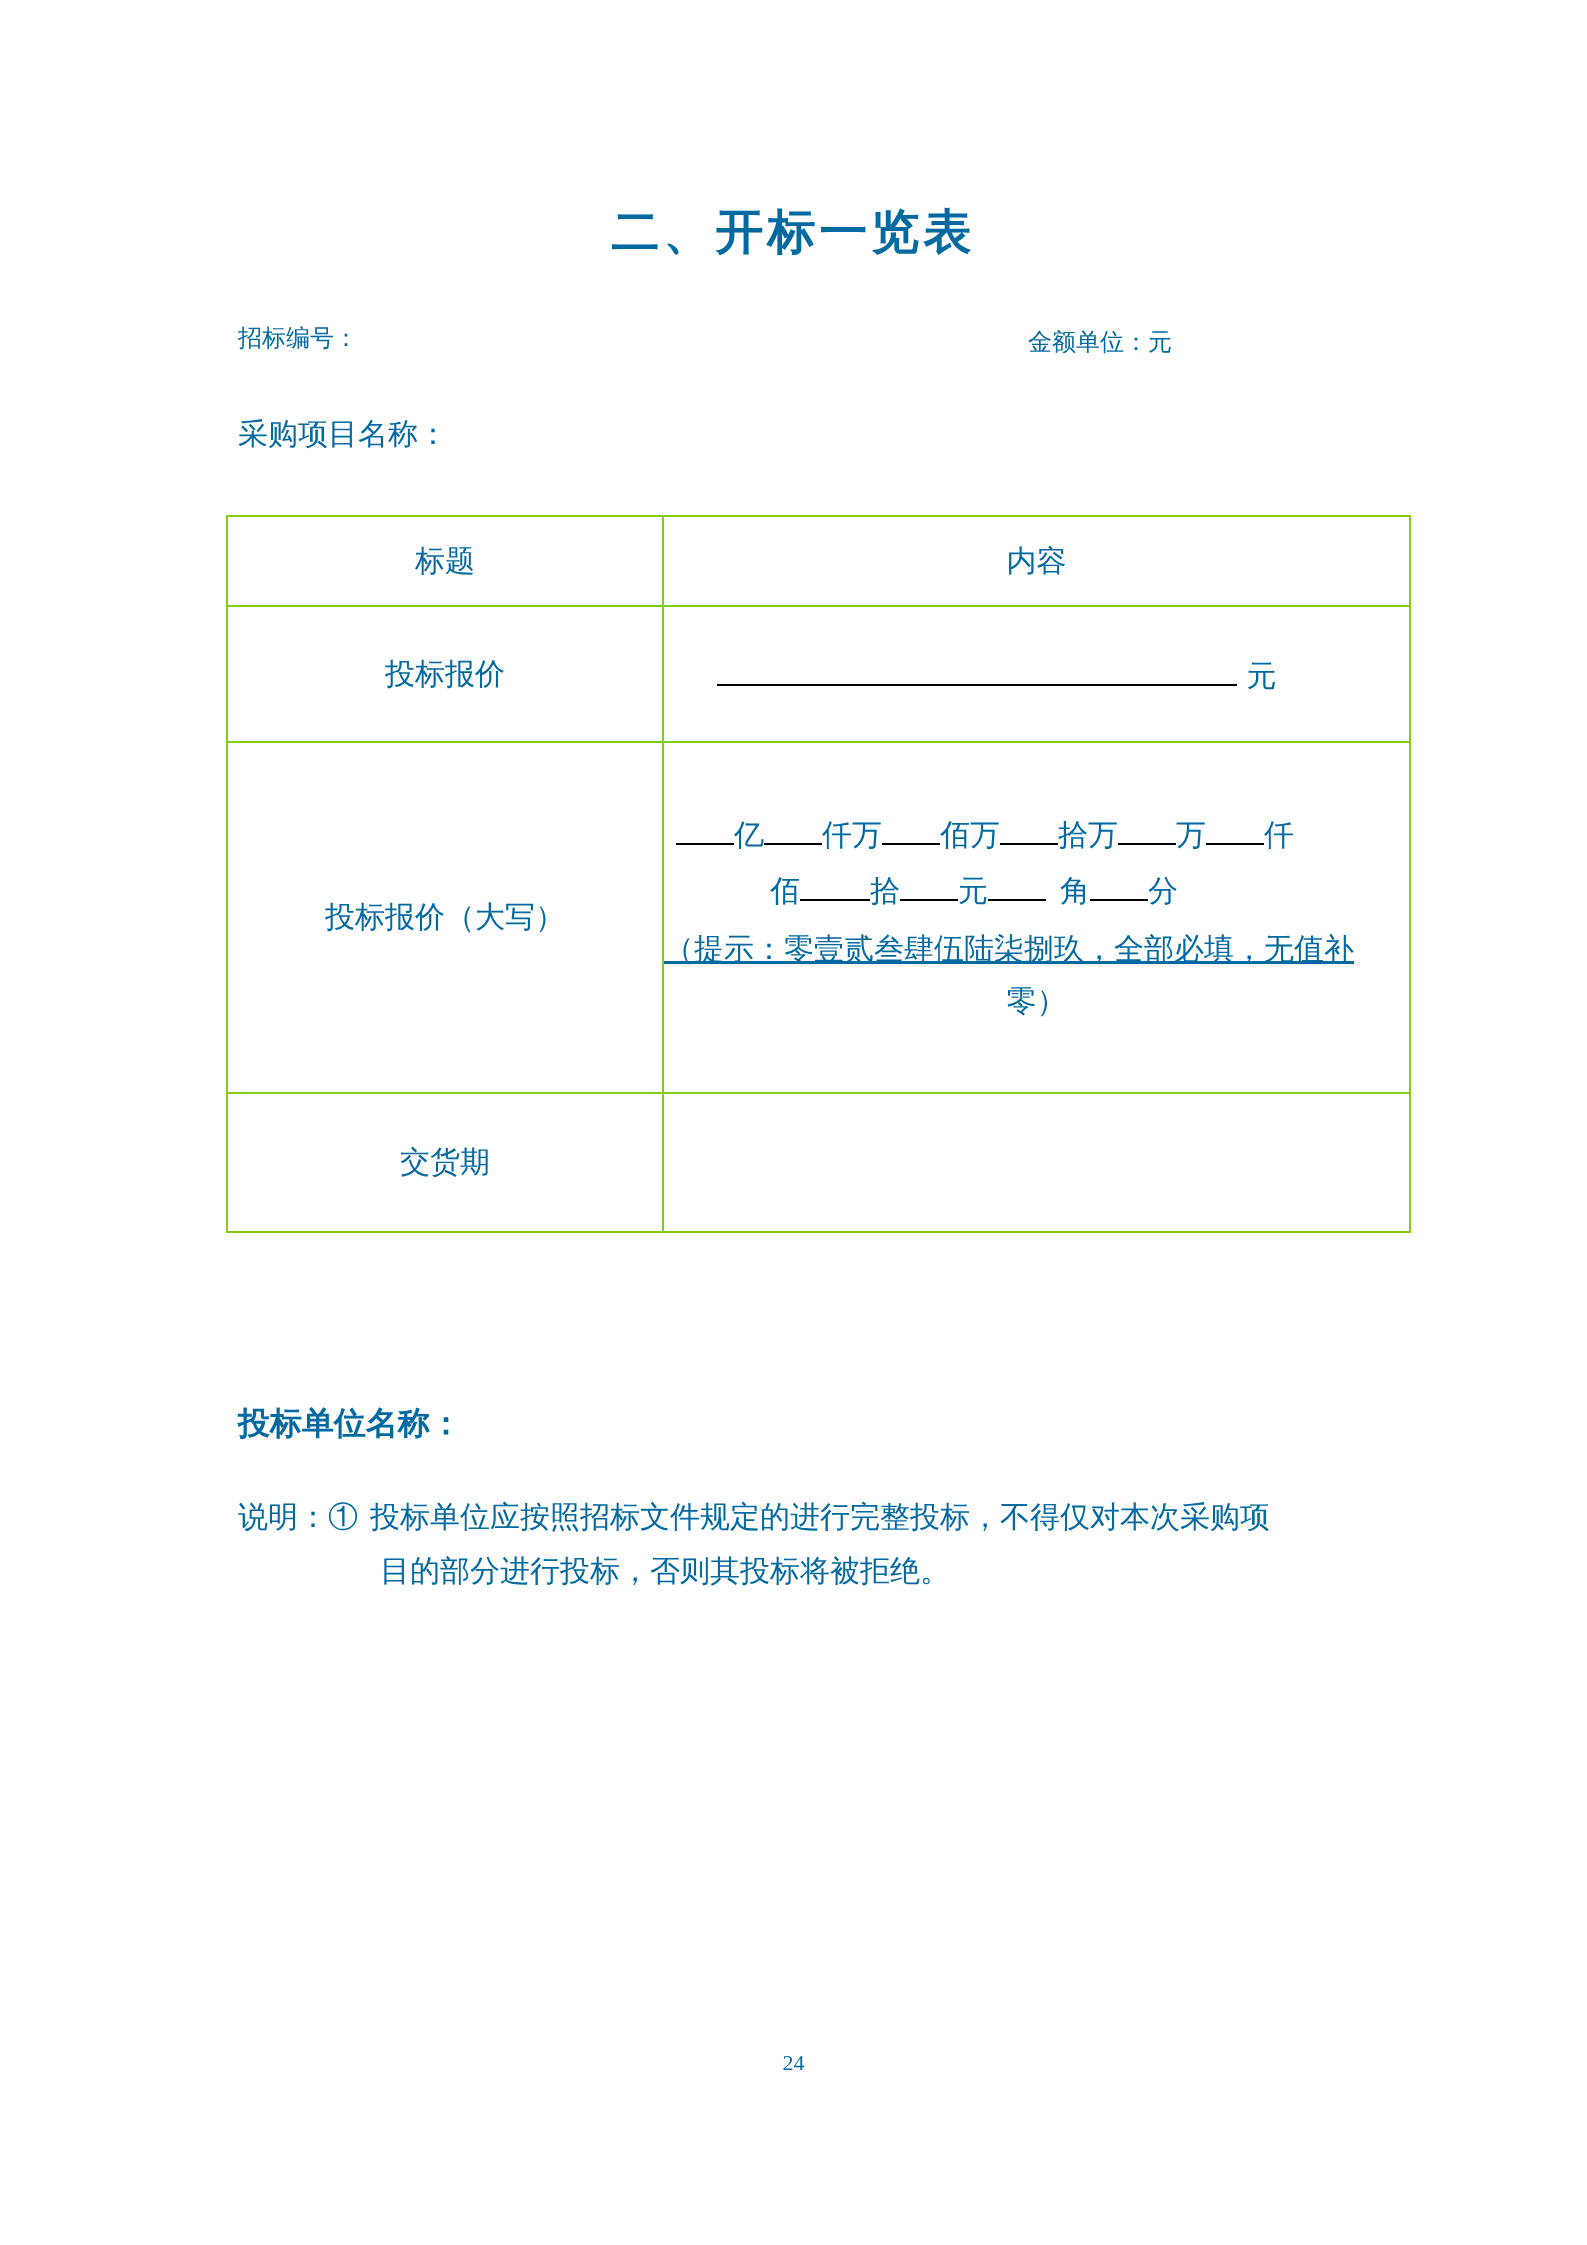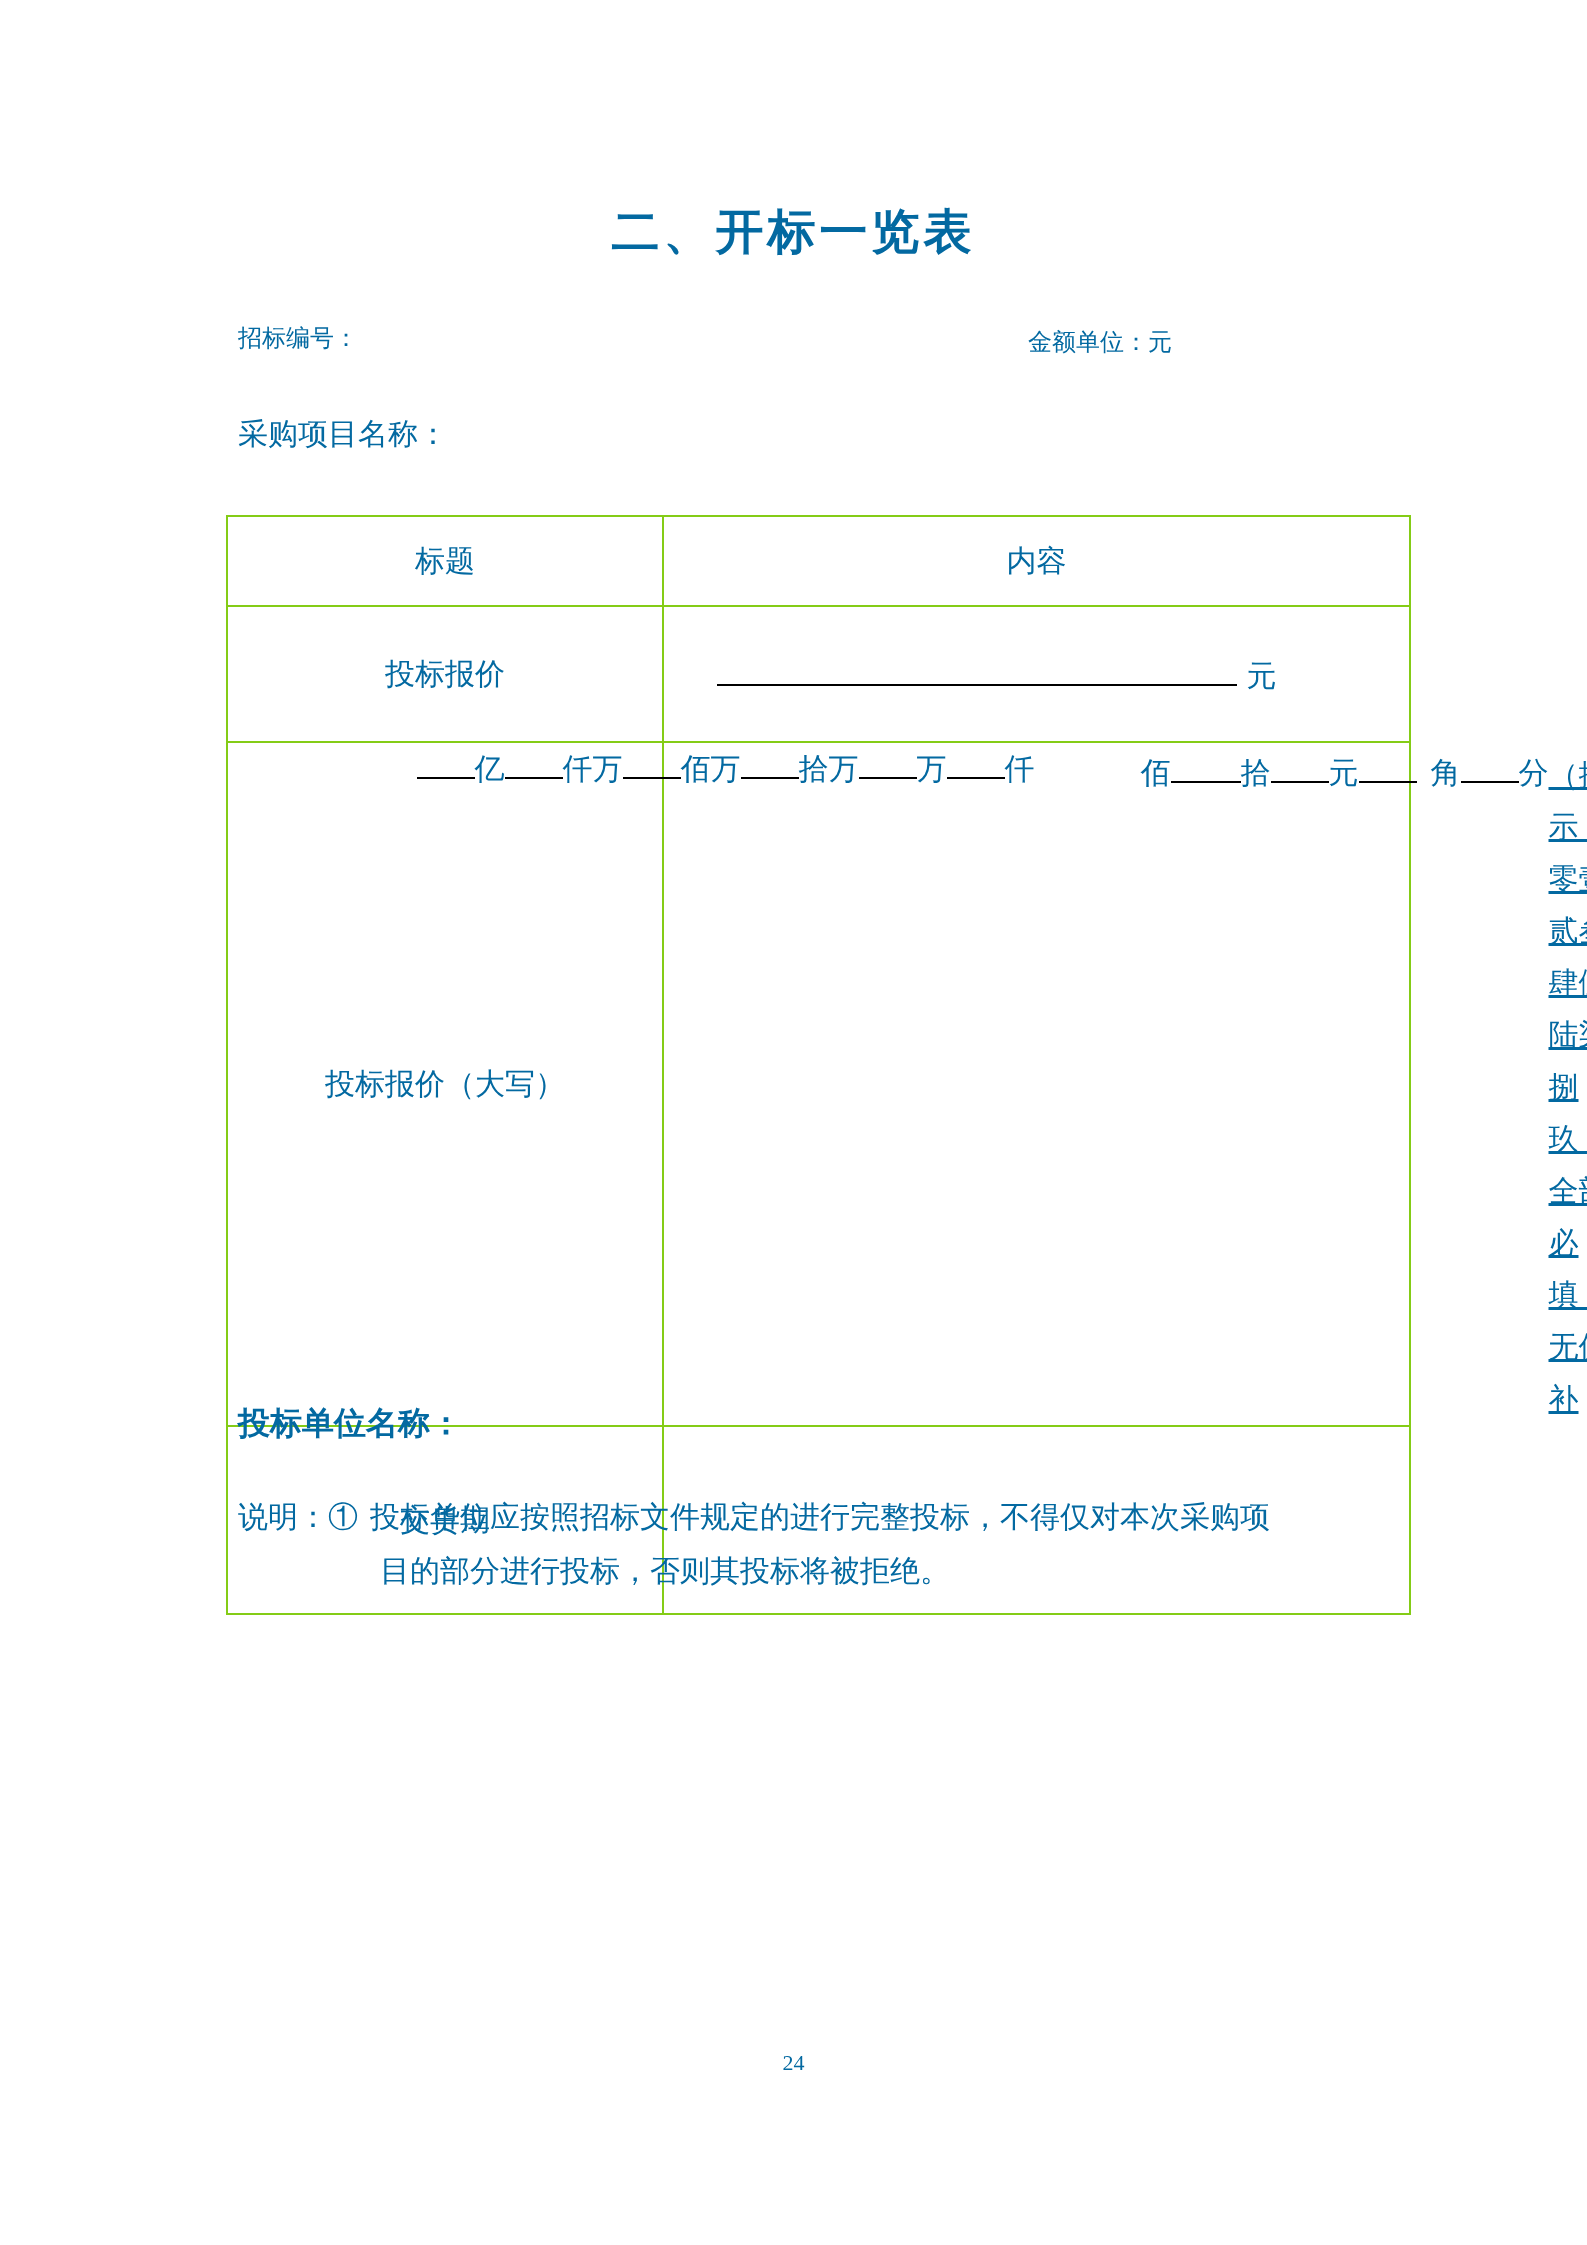--- a/index.html
+++ b/index.html
@@ -32,39 +32,39 @@
   }
   table.open-table td {
     border:2px solid #84cc16;
     vertical-align:middle;
     padding:0;
   }
   td.c-label { text-align:center; }
   tr.r-head  td { height:90px; text-align:center; }
   tr.r-price td { height:136px; }
   tr.r-caps  td { height:351px; }
-  tr.r-deliv td { height:188px;border-radius:32px; }
+  tr.r-deliv td { height:139px;border-radius:32px; }
 
   .blank {
     display:inline-block;
     border-bottom:2px solid #000000;
     height:34px;
     vertical-align:baseline;
   }
   .w58  { width:58px; }
   .w70  { width:70px; }
   .w520 { width:520px; }
   .sp   { margin-right:14px; }
 
   .price-cell { text-align:center; padding-right:80px; }
   .price-unit { margin-left:10px; }
 
   .caps-wrap {
     height:100%;
-    display:flex; flex-direction:row; justify-content:center;
+    display:flex; flex-direction:column; justify-content:center;
     line-height:52px;
   }
   .caps-line1 { text-align:left; padding-left:12px; white-space:nowrap; }
   .caps-line2 { text-align:left; padding-left:62px; margin-top:4px; white-space:nowrap;margin-left:44px; }
   .caps-hint1 { text-align:left; margin-top:6px;text-decoration:underline; }
   .caps-hint2 { text-align:center; }
 
   .bidder-line { position:absolute; top:1402px; left:238px; font-size:32px;font-weight:bold; }
 
   .notes {

